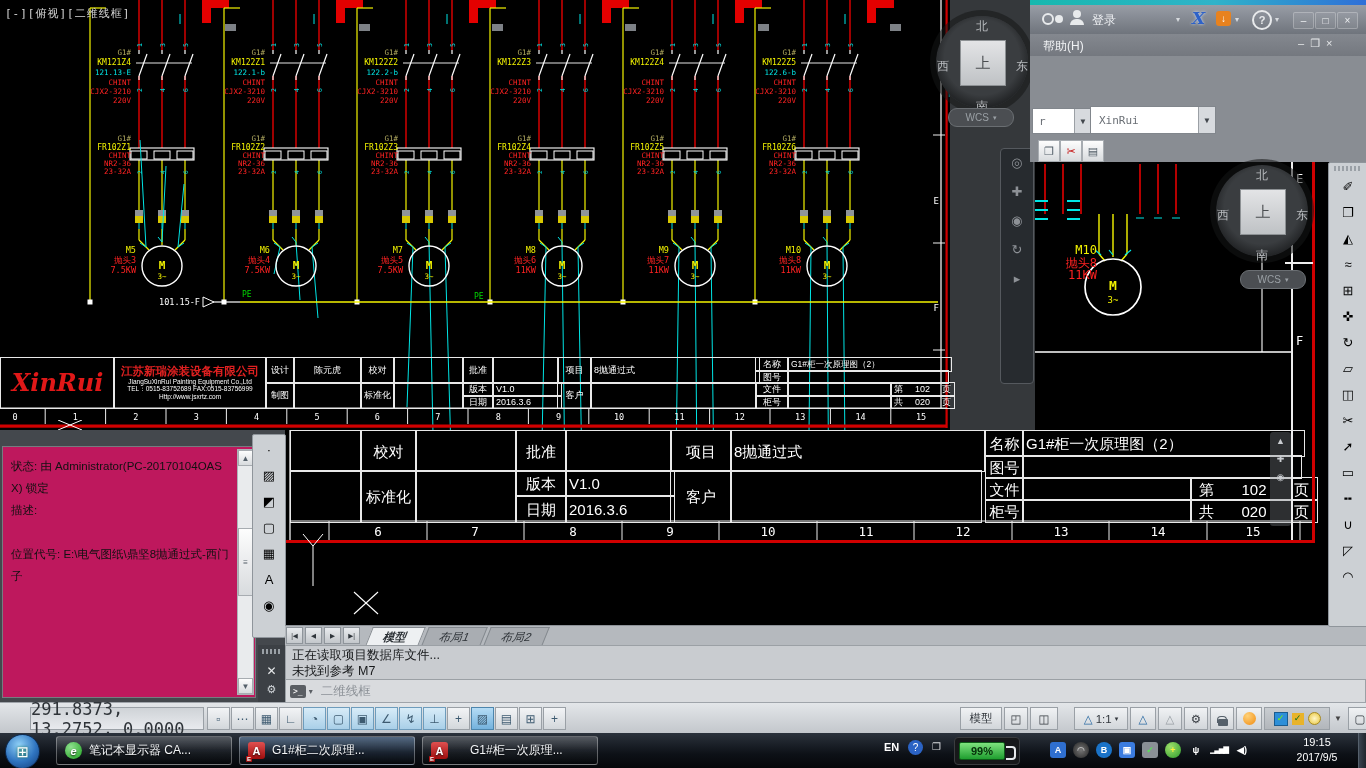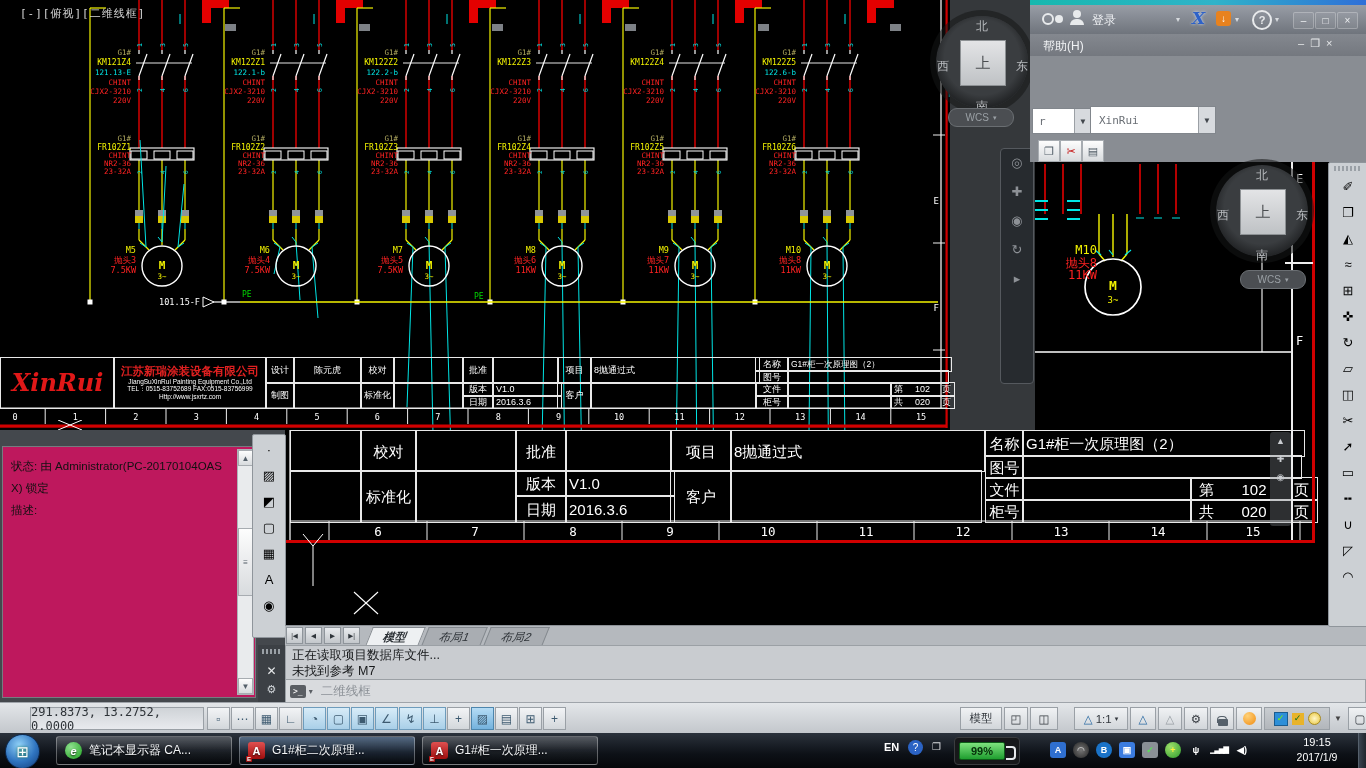--- a/index.html
+++ b/index.html
@@ -55,21 +55,21 @@
         font-size:6.5px;display:flex;align-items:center;justify-content:center;color:#2f353b;}
   .tab{height:18px;padding:0 14px;display:flex;align-items:center;font-size:11.5px;color:#2d3237;
        transform:skewX(-22deg);border:1px solid #83888e;border-bottom:none;background:#a9adb2;margin-right:3px;}
   .tab.active{background:#eef0f2;font-weight:bold;}
   .cmdhist{background:#c9ccd0;border:1px solid #9ba0a5;color:#17191b;font-size:12.5px;line-height:16px;
            padding:1px 6px;font-family:"Liberation Sans",sans-serif;}
   .cmdin{background:#d9dbde;border:1px solid #9ba0a5;display:flex;align-items:center;color:#8b9096;font-size:12.5px;}
   
   #statusbar{background:linear-gradient(#e3e6e9,#c2c6cb);border-top:1px solid #9fa4aa;}
   .coords{background:linear-gradient(#cfd3d7,#e8eaee);border:1px solid #9aa0a6;color:#2e3338;
-          font-family:"DejaVu Sans Mono",monospace;font-size:12px;display:flex;align-items:center;justify-content:center;}
+          font-family:"DejaVu Sans Mono",monospace;font-size:17px;display:flex;align-items:center;justify-content:center;}
   .tg{width:21px;height:21px;background:linear-gradient(#f2f4f6,#d3d7db);border:1px solid #9aa0a6;color:#3d5a70;
       display:flex;align-items:center;justify-content:center;font-size:12px;margin-right:1px;}
   .tg.on{background:linear-gradient(#d8ecf8,#a9cfe8);border-color:#6e9cbc;}
   .tg.sel{background:linear-gradient(#b5dcf5,#74b2dd);border-color:#4d86ad;}
   .rt{height:21px;background:linear-gradient(#f0f2f4,#d2d6da);border:1px solid #9aa0a6;color:#33383e;
       display:flex;align-items:center;justify-content:center;font-size:11.5px;margin-left:2px;}
   
   #taskbar{background:linear-gradient(#2b323c,#0d1117 60%,#05070a);}
   .task{height:27px;border:1px solid rgba(255,255,255,.32);border-radius:3px;
         background:linear-gradient(rgba(255,255,255,.22),rgba(255,255,255,.06) 48%,rgba(0,0,0,.18));
@@ -622,21 +622,21 @@
         <text x="619" y="420" fill="#fff" font-size="8.5" text-anchor="middle" font-family="'DejaVu Sans Mono',monospace">10</text>
         <text x="679.4" y="420" fill="#fff" font-size="8.5" text-anchor="middle" font-family="'DejaVu Sans Mono',monospace">11</text>
         <text x="739.8" y="420" fill="#fff" font-size="8.5" text-anchor="middle" font-family="'DejaVu Sans Mono',monospace">12</text>
         <text x="800.1999999999999" y="420" fill="#fff" font-size="8.5" text-anchor="middle" font-family="'DejaVu Sans Mono',monospace">13</text>
         <text x="860.6" y="420" fill="#fff" font-size="8.5" text-anchor="middle" font-family="'DejaVu Sans Mono',monospace">14</text>
         <text x="921" y="420" fill="#fff" font-size="8.5" text-anchor="middle" font-family="'DejaVu Sans Mono',monospace">15</text>
         <rect x="0" y="424.5" width="947" height="3.2" fill="#d00000"></rect>
       </svg>
     <div id="front-strip" class="a"></div>
 
-    <div class="a vplabel" style="left:20px;top:6px">[-][俯视][二维线框]</div>
+    <div class="a vplabel" style="left:5px;top:6px">[-][俯视][二维线框]</div>
 
     <div class="a" style="left:928px;top:6px;width:110px;height:126px">
       <div class="a cube-ring" style="left:8px;top:10px;width:92px;height:92px"></div>
       <div class="cube-dir" style="left:44px;top:12px">北</div>
       <div class="cube-dir" style="left:44px;top:92px">南</div>
       <div class="cube-dir" style="left:5px;top:52px">西</div>
       <div class="cube-dir" style="left:84px;top:52px">东</div>
       <div class="cube-top" style="left:32px;top:34px;width:44px;height:44px">上</div>
       <div class="wcs" style="left:20px;top:102px;width:64px;height:17px">
         <span>WCS</span>
@@ -878,20 +878,21 @@
     <span>◉</span>
   </div>
 
   <div class="a" style="left:0;top:430px;width:285px;height:272px;background:#44484d"></div>
 
   <div class="a" id="tooltip" style="left:2px;top:446px;width:252px;height:250px">
     <div class="a" id="tooltip-lines" style="left:8px;top:8px;width:222px;height:234px;overflow:hidden">
         <div class="ln">状态: 由 Administrator(PC-20170104OASX) 锁定</div>
         <div class="ln">描述:</div>
         <div class="ln"></div>
+        <div class="ln">位置代号: E:\电气图纸\鼎坚8抛通过式-西门子</div>
         <div class="ln"></div>
       </div>
     <div class="a sbar" style="left:234px;top:2px;width:15px;height:244px">
       <div class="a sbtn" style="left:0px;top:0;width:13px;height:14px">▲</div>
       <div class="a sbtn" style="left:0px;top:228px;width:13px;height:14px">▼</div>
       <div class="a sbtn" style="left:0px;top:78px;width:13px;height:66px">≡</div>
     </div>
   </div>
 
   <div class="a vtool" id="draw-toolbar" style="left:252px;top:434px;width:32px;height:202px">
@@ -993,21 +994,21 @@
         <div class="task" style="width: 158px;">
           <div class="appico" style="background: radial-gradient(circle at 35% 30%, rgb(143, 224, 143), rgb(31, 164, 31)); border-radius: 50%; font-style: italic;">e</div>
           <div style="overflow: hidden; text-overflow: ellipsis;">笔记本显示器 CA...</div>
         </div>
         <div class="task hover" style="width: 158px;">
           <div class="appico" style="background: linear-gradient(rgb(224, 80, 80), rgb(158, 13, 13)); position: relative;">A<div style="position: absolute; left: -2px; bottom: -3px; background: rgb(192, 20, 20); color: rgb(255, 255, 255); font-size: 6px; padding: 0px 1px; border-radius: 1px;">E</div></div>
           <div style="overflow: hidden; text-overflow: ellipsis;">G1#柜二次原理...</div>
         </div>
         <div class="task" style="width: 158px;">
           <div class="appico" style="background: linear-gradient(rgb(224, 80, 80), rgb(158, 13, 13)); position: relative;">A<div style="position: absolute; left: -2px; bottom: -3px; background: rgb(192, 20, 20); color: rgb(255, 255, 255); font-size: 6px; padding: 0px 1px; border-radius: 1px;">E</div></div>
-          <div style="overflow: hidden; text-overflow: ellipsis;">G1#柜一次原理...</div>
+          <div style="overflow: hidden; text-overflow: ellipsis; margin-left: 15px;">G1#柜一次原理...</div>
         </div>
       </div>
     <div class="a" style="left:884px;top:8px;color:#fff;font-size:11px;font-weight:bold">EN</div>
     <div class="a" style="left:908px;top:7px;width:15px;height:15px;border-radius:50%;background:#2b63c4;color:#fff;font-size:10px;
          display:flex;align-items:center;justify-content:center">?</div>
     <div class="a" style="left:932px;top:8px;color:#d8dadd;font-size:10px">❐</div>
     <div class="a" style="left:954px;top:4px;width:64px;height:26px;background:#17181a;border:1px solid #3a3c3f;border-radius:4px">
       <div style="position:absolute;left:4px;top:4px;width:44px;height:16px;background:linear-gradient(#7ee27e,#1f9e2f);
            border:1px solid #0d5c18;border-radius:2px;color:#06300a;font-size:11px;font-weight:bold;display:flex;
            align-items:center;justify-content:center">99%</div>
@@ -1018,21 +1019,21 @@
         <div class="ti trayico" style="background: radial-gradient(rgb(119, 119, 119), rgb(34, 34, 34)); border-radius: 50%; color: rgb(187, 187, 187);">◠</div>
         <div class="ti trayico" style="background: rgb(26, 115, 200); border-radius: 50%;">B</div>
         <div class="ti trayico" style="background: rgb(59, 124, 224);">▣</div>
         <div class="ti trayico" style="background: rgb(138, 144, 150); color: rgb(89, 224, 89);">✓</div>
         <div class="ti trayico" style="background: radial-gradient(circle at 35% 30%, rgb(159, 224, 106), rgb(44, 154, 44)); border-radius: 50%; color: rgb(255, 239, 58);">+</div>
         <div class="ti trayico">ψ</div>
         <div class="ti trayico" style="font-size: 7px; letter-spacing: -1px;">▁▃▅▇</div>
         <div class="ti trayico">◀)</div>
       </div>
     <div class="a" style="left:1282px;top:3px;width:70px;height:15px;color:#fff;font-size:11px;text-align:center">19:15</div>
-    <div class="a" style="left:1278px;top:18px;width:78px;height:13px;color:#fff;font-size:10.5px;text-align:center">2017/1/9</div>
+    <div class="a" style="left:1278px;top:18px;width:78px;height:13px;color:#fff;font-size:10.5px;text-align:center">2017/9/5</div>
     <div class="a" style="left:1358px;top:0;width:8px;height:35px;background:linear-gradient(90deg,#3a4450,#1c2229);
          border-left:1px solid #55606c"></div>
   </div>
 
   <div class="a vtool" id="modify-toolbar" style="left:1328px;top:162px;width:38px;height:463px">
       <div class="grip"></div>
       <div class="tbtn">✐</div>
       <div class="tbtn">❐</div>
       <div class="tbtn">◭</div>
       <div class="tbtn">≈</div>

